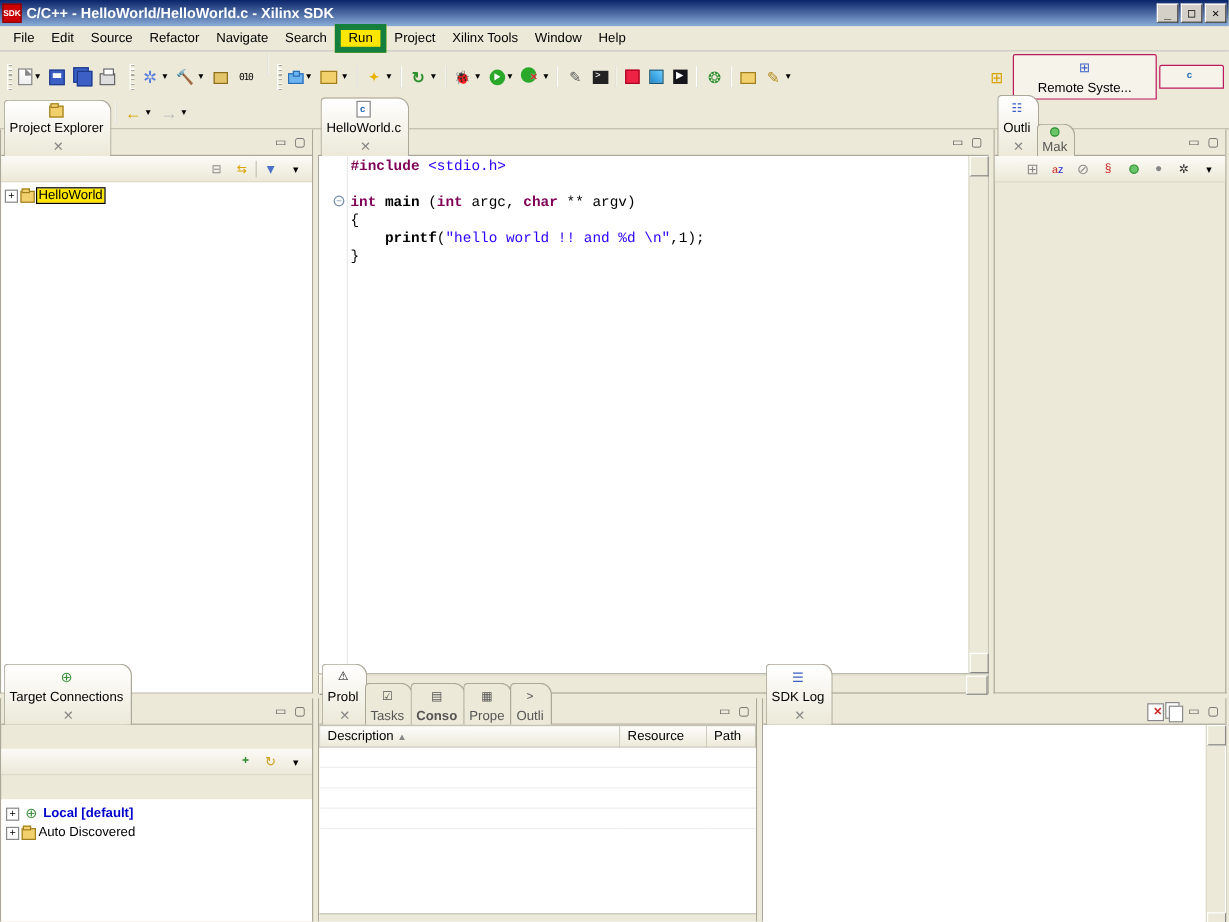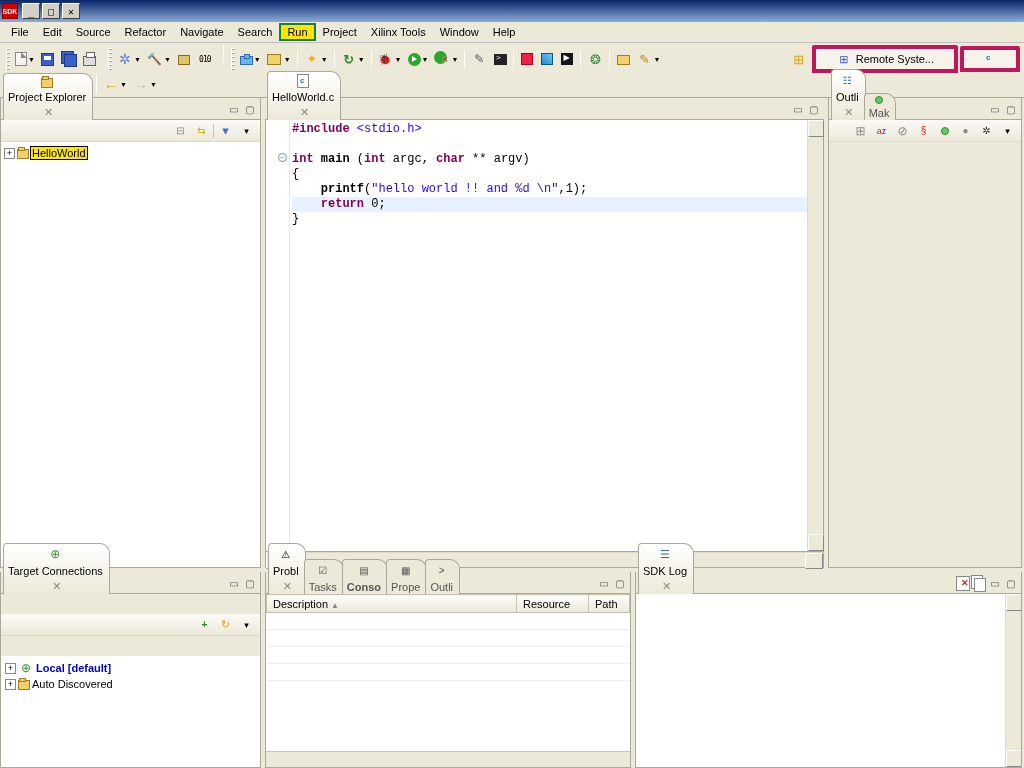--- a/index.html
+++ b/index.html
@@ -8,31 +8,31 @@
 
 .titlebar { height: 22px; background: linear-gradient(#0a246a,#a6caf0 120%); display:flex; align-items:center; color:#fff; padding:0 2px; }
 .titlebar .icon { width:16px; height:16px; background:#c00; border:1px solid #800; margin-right:4px; font-size:7px; display:flex; align-items:center; justify-content:center; font-weight:bold; }
 .titlebar .title { flex:1; font-weight:bold; font-size:12px; }
 .titlebar .winbtns { display:flex; gap:2px; }
 .titlebar .winbtn { width:18px; height:16px; background:#d4d0c8; border:1px solid #fff; border-right-color:#404040; border-bottom-color:#404040; display:flex; align-items:center; justify-content:center; font-family:monospace; font-size:10px; color:#000; }
 
 
 .menubar { height:21px; background:#ece9d8; display:flex; align-items:center; padding:0 4px; border-bottom:1px solid #c0c0c0; }
 .menubar .item { padding:2px 7px; }
-.menubar .item.hl { background:#ffe600; border:2px solid #15803d; padding:1px 6px; }
+.menubar .item.hl { background:#ffe600; border:5px solid #15803d; padding:1px 6px; }
 
 
 .toolbars { background:#ece9d8; border-bottom:1px solid #aca899; display:flex; flex-wrap:wrap; padding:2px 0 2px 2px; gap:0; }
 .tb-group { display:flex; align-items:center; padding:0 4px; position:relative; }
 .tb-grip { width:4px; height:22px; margin-right:2px; background:repeating-linear-gradient(#fff 0 1px,#aca899 1px 2px,transparent 2px 4px); border-left:1px solid #fff; }
 .tb-btn { min-width:20px; height:22px; padding:0 2px; display:flex; align-items:center; justify-content:center; border:1px solid transparent; position:relative; }
 .tb-btn .drop { font-size:7px; margin-left:1px; color:#000; }
 .tb-sep { width:1px; height:18px; background:#aca899; margin:0 3px; border-right:1px solid #fff; }
 .persp { margin-left:auto; display:flex; align-items:center; background:#ece9d8; padding:0 4px; }
-.persp .pbtn { display:flex; align-items:center; padding:2px 20px; border:4px solid #be185d; border-radius:2px 2px 0 0; background:#f5f3ea; margin-left:2px; font-size:11px; gap:4px; }
+.persp .pbtn { display:flex; align-items:center; padding:2px 20px; border:1px solid #be185d; border-radius:2px 2px 0 0; background:#f5f3ea; margin-left:2px; font-size:11px; gap:4px;flex-direction:column; }
 
 
 .ic { width:16px; height:16px; display:inline-flex; align-items:center; justify-content:center; font-size:10px; }
 .ic-new      { background:linear-gradient(#fff,#eee); border:1px solid #888; width:12px; height:14px; position:relative; } .ic-new::after{content:"";position:absolute;top:-1px;right:-1px;border:3px solid transparent;border-left-color:#888;border-bottom-color:#888;}
 .ic-save     { background:#3b5fc4; width:13px; height:13px; border:1px solid #1e3a8a; position:relative;} .ic-save::after{content:"";position:absolute;inset:2px 2px 5px 2px;background:#fff;}
 .ic-saveall  { position:relative;} .ic-saveall::before,.ic-saveall::after{content:"";position:absolute;width:11px;height:11px;background:#3b5fc4;border:1px solid #1e3a8a;} .ic-saveall::before{top:0;left:0;} .ic-saveall::after{top:3px;left:3px;}
 .ic-print    { background:#ddd;border:1px solid #666;width:13px;height:10px;position:relative;margin-top:3px;} .ic-print::before{content:"";position:absolute;top:-5px;left:2px;width:7px;height:4px;background:#fff;border:1px solid #666;}
 .ic-gear     { color:#5a7edb; font-size:14px;} .ic-gear::before{content:"✲";}
 .ic-hammer   { color:#8b5a2b; font-size:13px;} .ic-hammer::before{content:"🔨";font-size:12px;}
 .ic-box      { background:#e2c46b;border:1px solid #8a6d1e;width:12px;height:10px;margin-top:2px;}
@@ -151,20 +151,21 @@
 
 .vscroll { width:16px; background:#ece9d8; border-left:1px solid #dcdac9; position:relative; }
 .vscroll::before,.vscroll::after{content:"";position:absolute;left:0;width:14px;height:15px;background:#ece9d8;border:1px solid #fff;border-right-color:#888;border-bottom-color:#888;}
 .vscroll::before{top:0;} .vscroll::after{bottom:0;}
 </style>
 </head>
 <body>
 
 <div class="titlebar">
   <div class="icon">SDK</div>
+  <div class="title">C/C++ - HelloWorld/HelloWorld.c - Xilinx SDK</div>
   <div class="winbtns">
     <div class="winbtn">_</div>
     <div class="winbtn">□</div>
     <div class="winbtn">✕</div>
   </div>
 </div>
 
 <div class="menubar" id="menubar">
     <div class="item">File</div>
     <div class="item">Edit</div>
@@ -388,21 +389,20 @@
           <div style="height: 15px;"></div>
           <div style="height: 15px;"></div>
           <div style="height: 15px;"></div>
           <div style="height: 15px;"></div>
         </div>
       <div class="ed-text" id="ed-text"><span class="line"><span class="pp">#include </span><span class="inc">&lt;stdio.h&gt;</span>
 </span><span class="line">
 </span><span class="line"><span class="kw">int</span><span> </span><span class="fn">main</span><span> (</span><span class="kw">int</span><span> argc, </span><span class="kw">char</span><span> ** argv)</span>
 </span><span class="line"><span>{</span>
 </span><span class="line"><span>    </span><span class="fn">printf</span><span>(</span><span class="str">"hello world !! and %d \n"</span><span>,1);</span>
-</span><span class="line cur"><span>    </span><span class="kw">return</span><span> 0;</span>
 </span><span class="line"><span>}</span>
 </span></div>
       <div class="vscroll"></div>
     </div>
     <div class="ed-scroll"></div>
   </div>
 
   <div class="sash-v" style="grid-column:4;grid-row:1/4"></div>
 
   <div class="view pane-outline">

